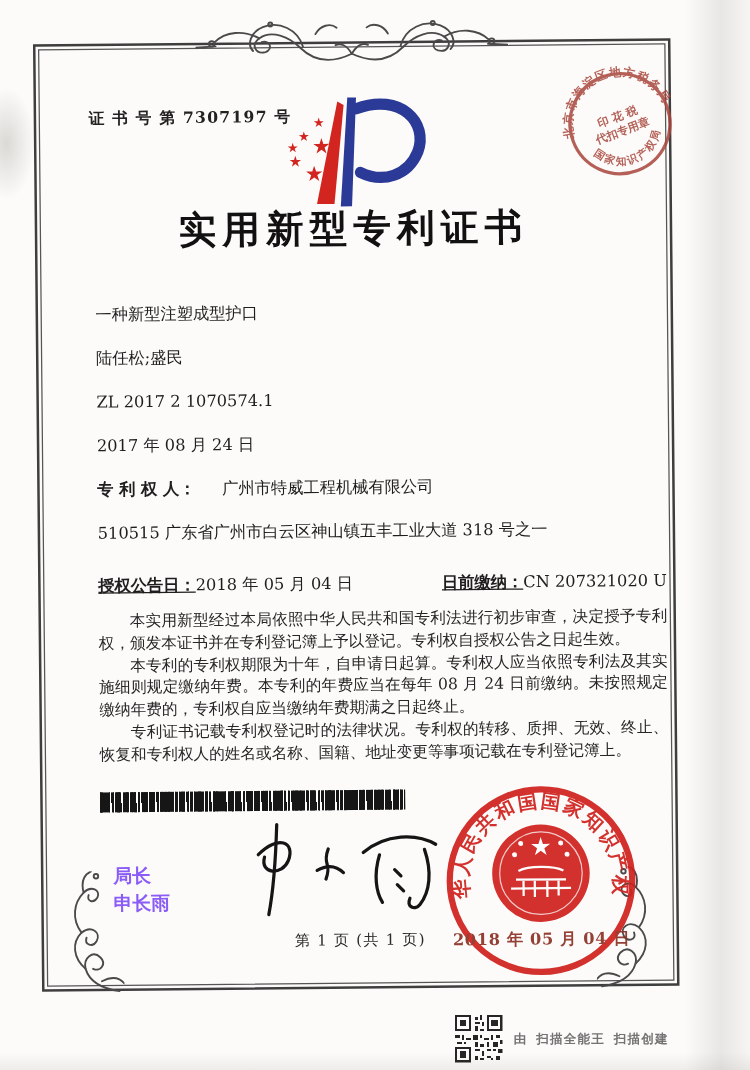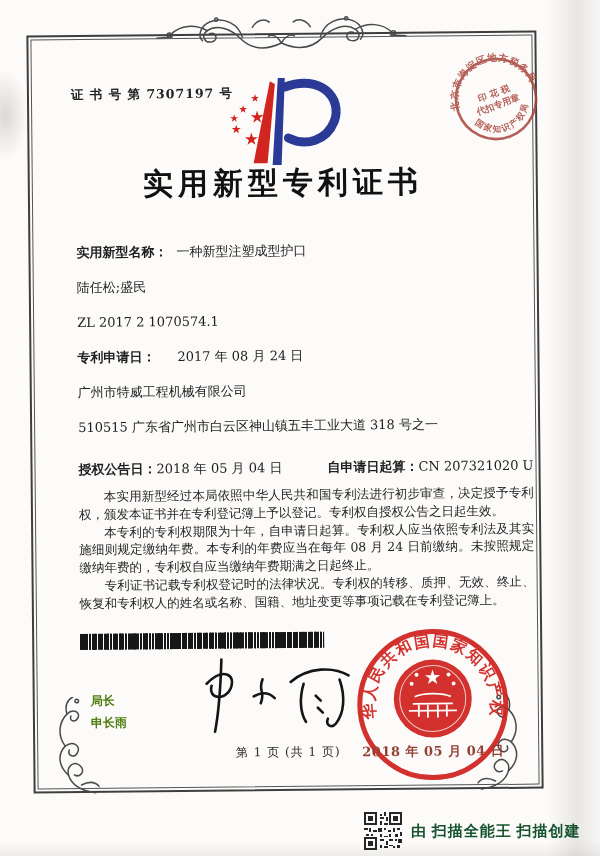--- a/index.html
+++ b/index.html
@@ -37,48 +37,48 @@
     font-size:30px;font-weight:700;letter-spacing:5px;color:#111;}
 
   .fields{position:absolute;left:48px;top:208px;width:455px;font-size:13px;}
   .field-row{display:flex;line-height:20px;margin-bottom:15px;}
   .field-label{flex:0 0 100px;font-weight:600;white-space:pre;color:#1e1e1e;}
   .field-value{flex:1;font-weight:500;color:#1e1e1e;}
 
   .grant-row{position:absolute;left:48px;top:425px;width:455px;display:flex;
     justify-content:space-between;font-size:13px;line-height:20px;}
   .grant-row .pair{display:flex;}
-  .grant-row .field-label{flex:none;}
+  .grant-row .field-label{flex:none;text-decoration:underline;}
 
   .legal{position:absolute;left:48px;top:453px;width:455px;font-size:12.5px;
     line-height:17.8px;text-align:justify;color:#262626;}
   .legal p{margin:0;text-indent:2em;}
 
   .barcode{position:absolute;left:48px;top:599px;width:244px;height:16px;background:#fff;
     background-image:
       repeating-linear-gradient(90deg,#161616 0 2px,transparent 2px 3px),
       repeating-linear-gradient(90deg,#161616 0 1px,transparent 1px 7px),
       repeating-linear-gradient(90deg,#161616 0 3px,transparent 3px 13px),
       repeating-linear-gradient(90deg,#161616 0 1px,transparent 1px 5px);}
 
-  .director{position:absolute;left:58px;top:655px;font-size:12px;font-weight:600;
-    line-height:22px;color:#4d7c0f;}
+  .director{position:absolute;left:58px;top:655px;font-size:15px;font-weight:600;
+    line-height:22px;color:#8b5cf6;}
 
   .signature{position:absolute;left:158px;top:618px;}
 
   .seal{position:absolute;left:318px;top:593px;opacity:.93;}
 
   .page-footer{position:absolute;left:0;top:711px;width:100%;text-align:center;
     font-size:12px;color:#2a2a2a;letter-spacing:1px;}
 
   .tax-stamp{position:absolute;left:417px;top:16px;opacity:.85;}
 
   .scan-credit{position:absolute;left:364px;top:812px;display:flex;align-items:center;gap:9px;}
-  .scan-credit .txt{font-size:15px;font-weight:700;color:#14532d;letter-spacing:1px;
-    font-family:Liberation Serif, serif;}
+  .scan-credit .txt{font-size:10px;font-weight:700;color:#737373;letter-spacing:1px;
+    font-family:Liberation Mono, monospace;}
 </style>
 </head>
 <body>
 
 <div class="shade-right"></div>
 <div class="shade-topleft"></div>
 <div class="shade-bottom"></div>
 
 <div class="paper">
   <div class="frame"></div>
@@ -152,48 +152,47 @@
       <use href="#star" transform="translate(50,44) scale(6.8)"></use>
       <use href="#star" transform="translate(29,56) scale(4.8)"></use>
       <use href="#star" transform="translate(44,66) scale(6.8)"></use>
     </g>
   </svg>
 
   <div class="title">实用新型专利证书</div>
 
   <div class="fields">
     <div class="field-row">
-      <span class="field-label">实用新型名称：</span>
       <span class="field-value">一种新型注塑成型护口</span>
     </div>
     <div class="field-row">
       <span class="field-value">陆任松;盛民</span>
     </div>
     <div class="field-row">
       <span class="field-value">ZL 2017 2 1070574.1</span>
     </div>
     <div class="field-row">
-      <span class="field-label">专利申请日：</span>
       <span class="field-value">2017 年 08 月 24 日</span>
     </div>
     <div class="field-row">
+      <span class="field-label">专 利 权 人：</span>
       <span class="field-value">广州市特威工程机械有限公司</span>
     </div>
     <div class="field-row">
       <span class="field-value">510515 广东省广州市白云区神山镇五丰工业大道 318 号之一</span>
     </div>
   </div>
 
   <div class="grant-row">
     <div class="pair">
       <span class="field-label" style="flex-basis:auto">授权公告日：</span>
       <span class="field-value">2018 年 05 月 04 日</span>
     </div>
     <div class="pair">
-      <span class="field-label" style="flex-basis:auto">自申请日起算：</span>
+      <span class="field-label" style="flex-basis:auto">日前缴纳：</span>
       <span class="field-value">CN 207321020 U</span>
     </div>
   </div>
 
   <div class="legal">
     <p>本实用新型经过本局依照中华人民共和国专利法进行初步审查，决定授予专利权，颁发本证书并在专利登记簿上予以登记。专利权自授权公告之日起生效。</p>
     <p>本专利的专利权期限为十年，自申请日起算。专利权人应当依照专利法及其实施细则规定缴纳年费。本专利的年费应当在每年 08 月 24 日前缴纳。未按照规定缴纳年费的，专利权自应当缴纳年费期满之日起终止。</p>
     <p>专利证书记载专利权登记时的法律状况。专利权的转移、质押、无效、终止、恢复和专利权人的姓名或名称、国籍、地址变更等事项记载在专利登记簿上。</p>
   </div>
 

